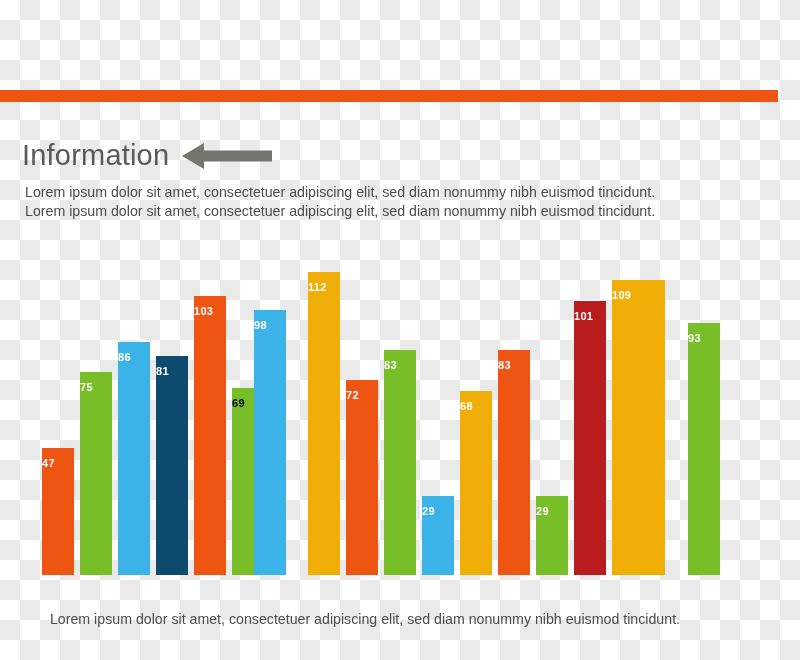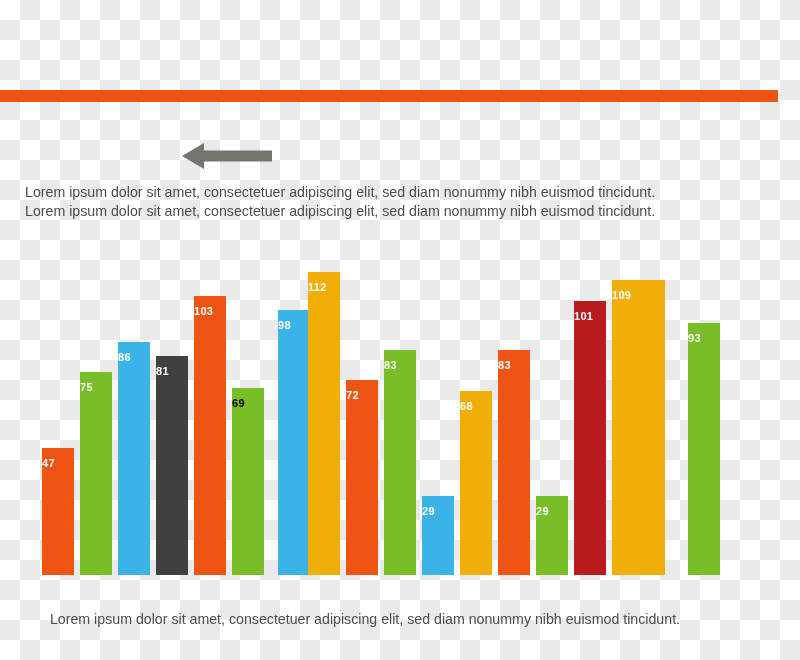--- a/index.html
+++ b/index.html
@@ -125,20 +125,21 @@
   }
 </style>
 </head>
 <body>
 
 <div id="canvas">
 
   <div id="top-rule"></div>
 
   <div id="heading-row">
+    <div id="page-title">Information</div>
     <div id="back-arrow">
       <svg width="90" height="28" viewBox="0 0 90 28" xmlns="http://www.w3.org/2000/svg">
         <polygon points="0,14 22,1 22,8.5 90,8.5 90,19.5 22,19.5 22,27" fill="#75756F"></polygon>
       </svg>
     </div>
   </div>
 
   <div id="intro-text">
     <span class="line">Lorem ipsum dolor sit amet, consectetuer adipiscing elit, sed diam nonummy nibh euismod tincidunt.</span>
     <span class="line">Lorem ipsum dolor sit amet, consectetuer adipiscing elit, sed diam nonummy nibh euismod tincidunt.</span>
@@ -148,30 +149,30 @@
     <div id="plot">
         <div class="bar" style="left: 0px; width: 32px; height: 127px; background: rgb(238, 85, 19);">
           <span class="bar-label" style="color: rgb(255, 255, 255);">47</span>
         </div>
         <div class="bar" style="left: 38px; width: 32px; height: 203px; background: rgb(119, 190, 40);">
           <span class="bar-label" style="color: rgb(255, 255, 255);">75</span>
         </div>
         <div class="bar" style="left: 76px; width: 32px; height: 233px; background: rgb(60, 179, 232);">
           <span class="bar-label" style="color: rgb(255, 255, 255);">86</span>
         </div>
-        <div class="bar" style="left: 114px; width: 32px; height: 219px; background: #404040;">
+        <div class="bar" style="left: 114px; width: 32px; height: 219px; background: #0c4a6e;">
           <span class="bar-label" style="color: rgb(255, 255, 255);">81</span>
         </div>
         <div class="bar" style="left: 152px; width: 32px; height: 279px; background: rgb(238, 85, 19);">
           <span class="bar-label" style="color: rgb(255, 255, 255);">103</span>
         </div>
         <div class="bar" style="left: 190px; width: 32px; height: 187px; background: rgb(119, 190, 40);">
           <span class="bar-label" style="color: #000000;">69</span>
         </div>
-        <div class="bar" style="left: 236px; width: 32px; height: 265px; background: rgb(60, 179, 232);">
+        <div class="bar" style="left: 212px; width: 32px; height: 265px; background: rgb(60, 179, 232);">
           <span class="bar-label" style="color: rgb(255, 255, 255);">98</span>
         </div>
         <div class="bar" style="left: 266px; width: 32px; height: 303px; background: rgb(240, 174, 7);">
           <span class="bar-label" style="color: rgb(255, 255, 255);">112</span>
         </div>
         <div class="bar" style="left: 304px; width: 32px; height: 195px; background: rgb(238, 85, 19);">
           <span class="bar-label" style="color: rgb(255, 255, 255);">72</span>
         </div>
         <div class="bar" style="left: 342px; width: 32px; height: 225px; background: rgb(119, 190, 40);">
           <span class="bar-label" style="color: rgb(255, 255, 255);">83</span>

